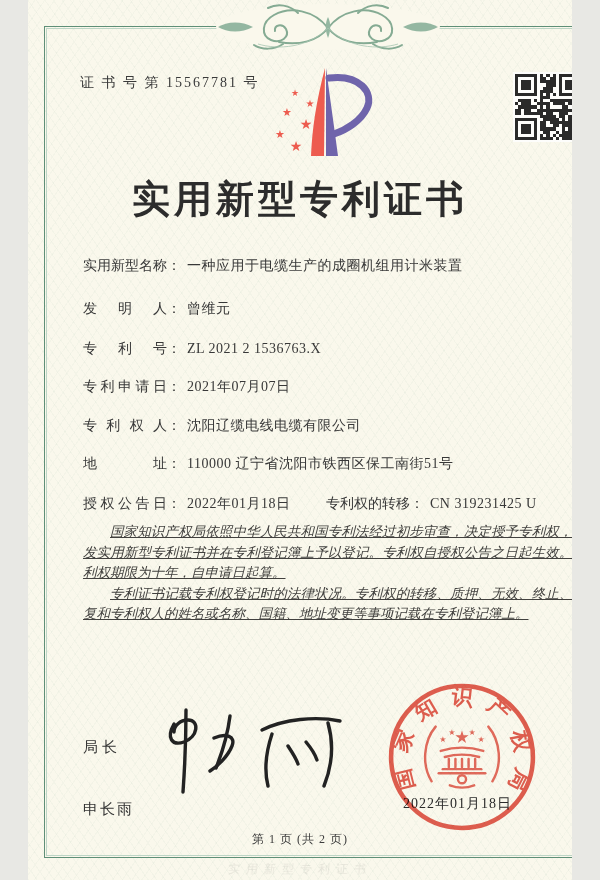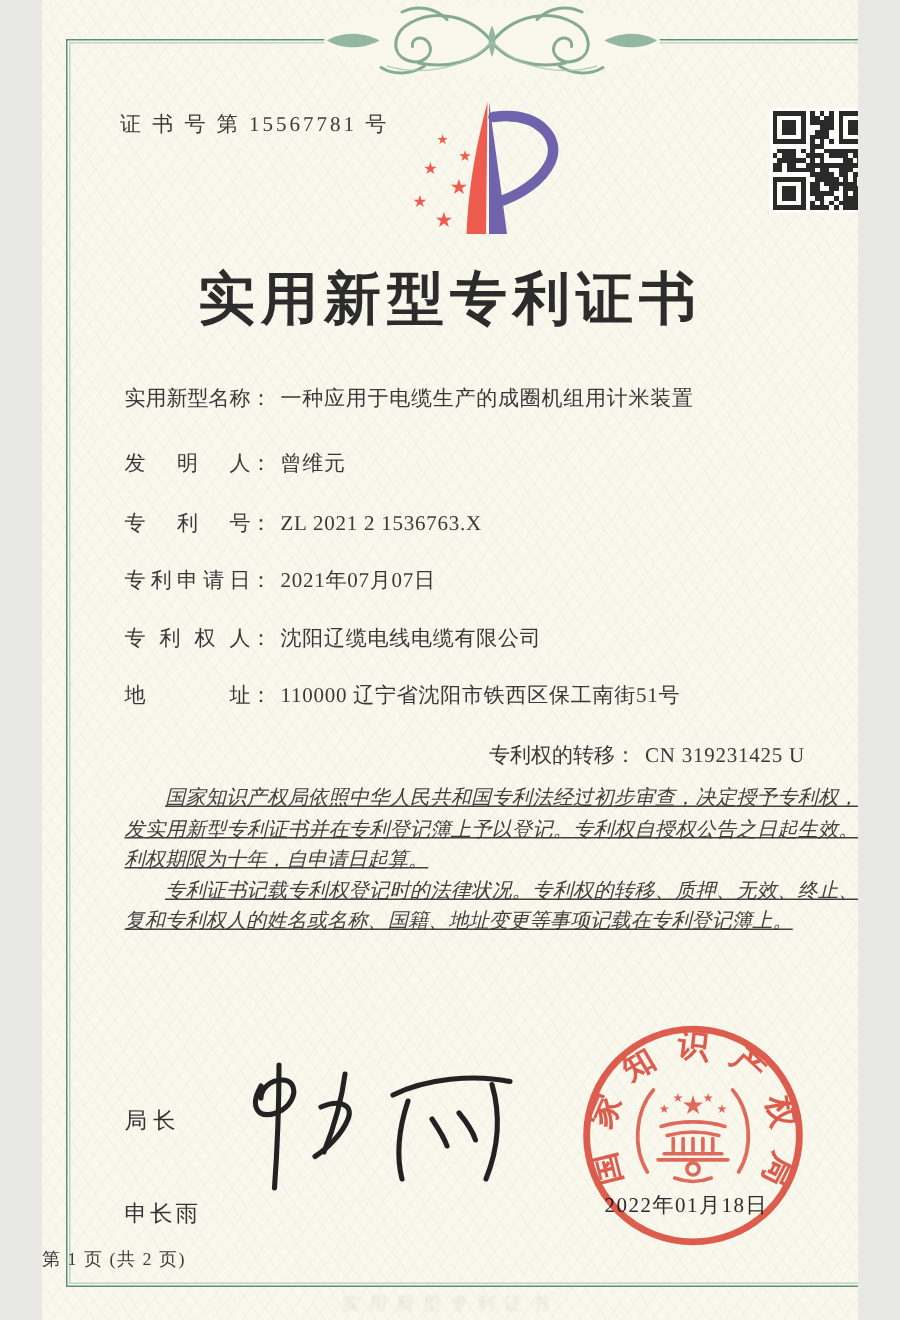--- a/index.html
+++ b/index.html
@@ -27,21 +27,21 @@
   .val{letter-spacing:.5px;}
   .grp2{position:absolute;left:243px;top:0;}
   .paras{position:absolute;left:55px;top:522px;width:503px;font-size:13.5px;line-height:20.5px;
          color:#41403e;text-align:justify;font-style:italic;}
   .paras p{margin:0;text-indent:2em;text-decoration:underline;}
   .sig-role{position:absolute;left:55px;top:738px;font-size:15px;letter-spacing:4px;color:#333;}
   .sig-name{position:absolute;left:55px;top:766px;font-size:15px;letter-spacing:2px;color:#333;margin-top:34px;}
   .sig-strokes{position:absolute;left:128px;top:704px;width:205px;height:102px;}
   .seal-date{position:absolute;left:375px;top:795px;font-size:14px;letter-spacing:1px;color:#2b2b2b;}
   .seal{position:absolute;left:356px;top:679px;width:156px;height:156px;mix-blend-mode:multiply;opacity:.88;}
-  .footer{position:absolute;left:0;top:831px;width:100%;text-align:left;font-size:12px;letter-spacing:1px;color:#3c3c3c;}
+  .footer{position:absolute;left:0;top:831px;width:100%;text-align:center;font-size:12px;letter-spacing:1px;color:#3c3c3c;}
   .ghost{position:absolute;left:0;top:861px;width:100%;text-align:center;font-size:12px;letter-spacing:6px;
          color:#555;opacity:.12;filter:blur(.6px);transform:skewX(-6deg);}
 </style>
 </head>
 <body>
 
 <div class="page">
 
   <div class="frame"></div>
 
@@ -382,20 +382,23 @@
     <div class="frow" style="top:378px">
       <span class="lbl">专利申请日</span><span class="colon">：</span><span class="val">2021年07月07日</span>
     </div>
     <div class="frow" style="top:417px">
       <span class="lbl">专利权人</span><span class="colon">：</span><span class="val">沈阳辽缆电线电缆有限公司</span>
     </div>
     <div class="frow" style="top:455px">
       <span class="lbl">地址</span><span class="colon">：</span><span class="val">110000 辽宁省沈阳市铁西区保工南街51号</span>
     </div>
     <div class="frow" style="top:495px;width:505px">
+      <span>
+        <span class="lbl">授权公告日</span><span class="colon">：</span><span class="val">2022年01月18日</span>
+      </span>
       <span class="grp2">
         <span class="lbl">专利权的转移</span><span class="colon">：</span><span class="val">CN 319231425 U</span>
       </span>
     </div>
   </div>
 
   <div class="paras">
     <p>国家知识产权局依照中华人民共和国专利法经过初步审查，决定授予专利权，颁发实用新型专利证书并在专利登记簿上予以登记。专利权自授权公告之日起生效。专利权期限为十年，自申请日起算。</p>
     <p>专利证书记载专利权登记时的法律状况。专利权的转移、质押、无效、终止、恢复和专利权人的姓名或名称、国籍、地址变更等事项记载在专利登记簿上。</p>
   </div>

